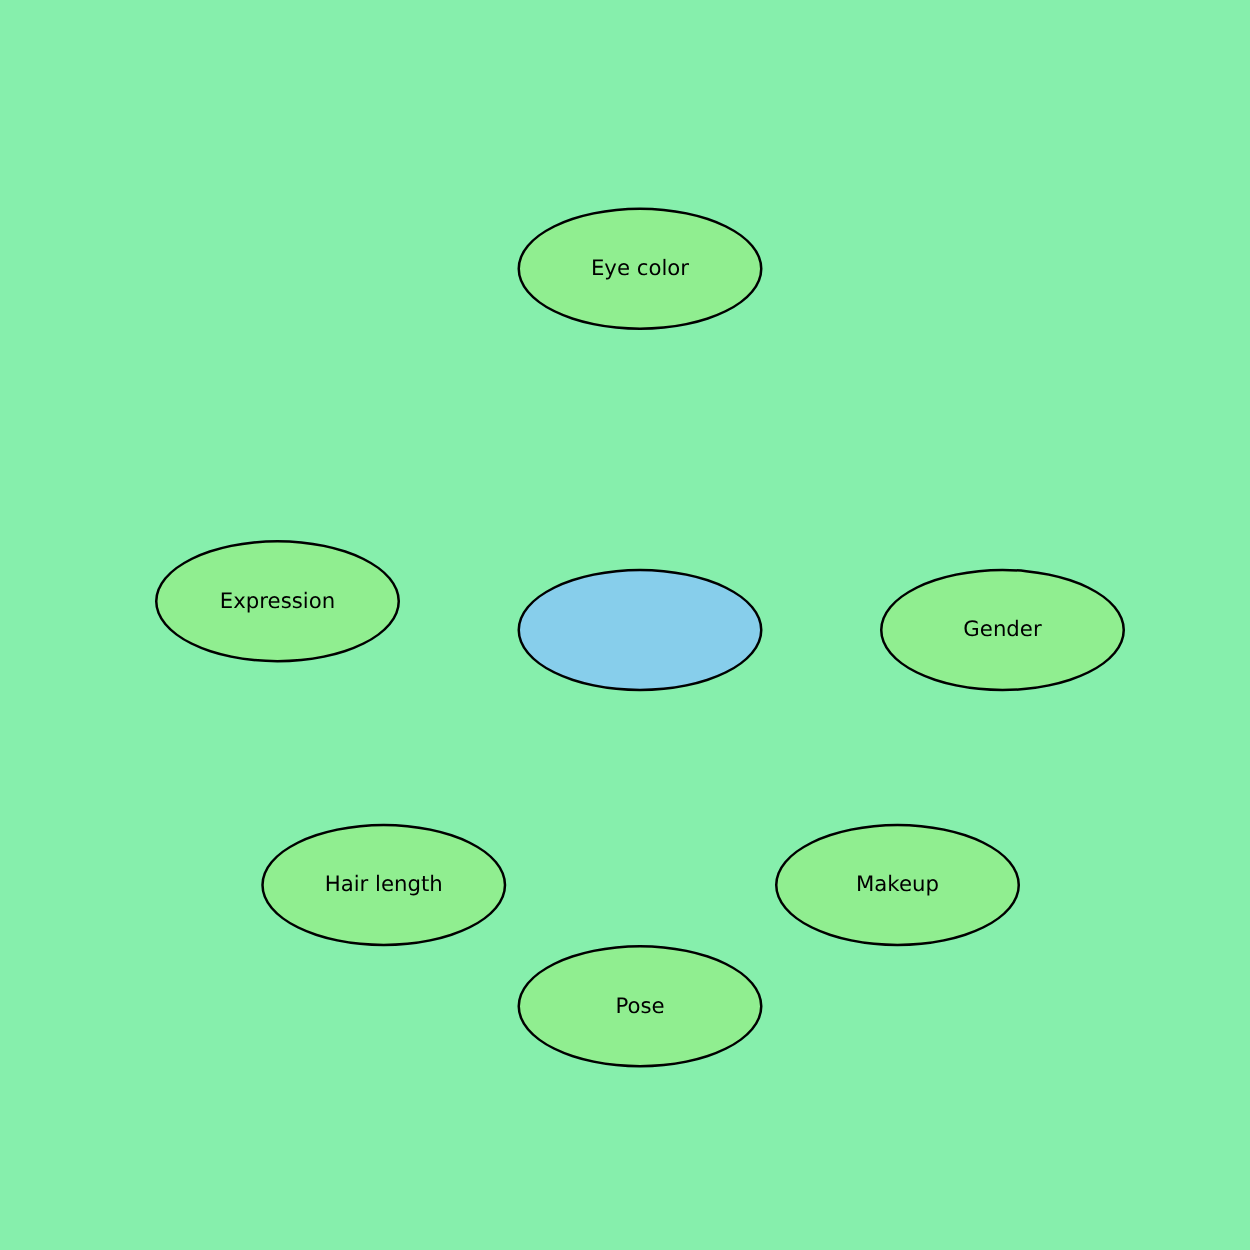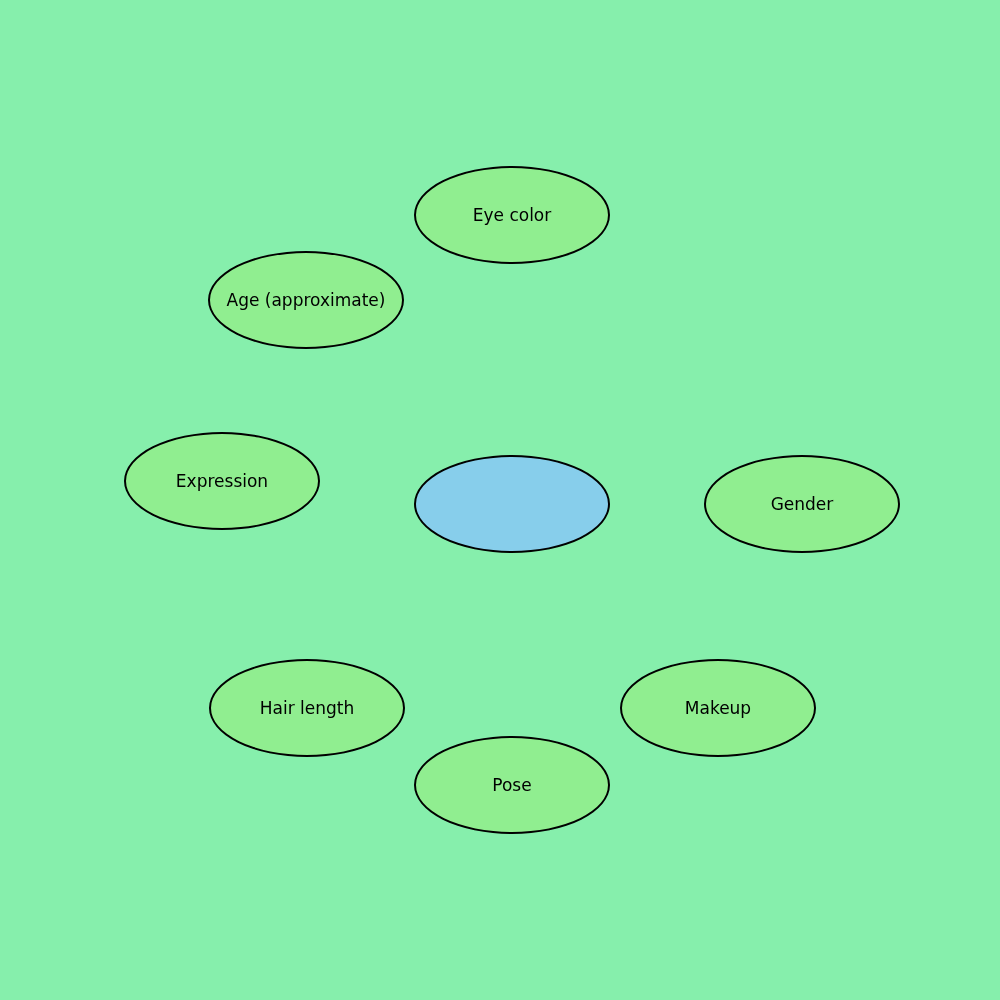--- a/index.html
+++ b/index.html
@@ -35,31 +35,28 @@
 </head>
 <body>
 
 <div id="canvas" style="background: #86efac; padding-left: 16px;">
     <div class="node" style="width: 196px; height: 98px; left: 414px; top: 455px; background: rgb(135, 206, 235); border-width: 2px; border-color: rgb(0, 0, 0);">
       <span class="node-label"></span>
     </div>
     <div class="node" style="width: 196px; height: 98px; left: 414px; top: 166px; background: rgb(144, 238, 144); border-width: 2px; border-color: rgb(0, 0, 0);">
       <span class="node-label">Eye color</span>
     </div>
-    <div class="node" style="width: 196px; height: 98px; left: 208px; top: 251px; background: rgb(144, 238, 144); border-width: 2px; border-color: rgb(0, 0, 0);">
-      <span class="node-label">Age (approximate)</span>
-    </div>
     <div class="node" style="width: 196px; height: 98px; left: 124px; top: 432px; background: rgb(144, 238, 144); border-width: 2px; border-color: rgb(0, 0, 0);">
       <span class="node-label">Expression</span>
     </div>
     <div class="node" style="width: 196px; height: 98px; left: 704px; top: 455px; background: rgb(144, 238, 144); border-width: 2px; border-color: rgb(0, 0, 0); align-items: center;">
       <span class="node-label">Gender</span>
     </div>
     <div class="node" style="width: 196px; height: 98px; left: 209px; top: 659px; background: rgb(144, 238, 144); border-width: 2px; border-color: rgb(0, 0, 0);">
       <span class="node-label">Hair length</span>
     </div>
     <div class="node" style="width: 196px; height: 98px; left: 620px; top: 659px; background: rgb(144, 238, 144); border-width: 2px; border-color: rgb(0, 0, 0);">
       <span class="node-label">Makeup</span>
     </div>
-    <div class="node" style="width: 196px; height: 98px; left: 414px; top: 736px; background: rgb(144, 238, 144); border-width: 2px; border-color: rgb(0, 0, 0);">
+    <div class="node" style="width: 196px; height: 98px; left: 414px; top: 756px; background: rgb(144, 238, 144); border-width: 2px; border-color: rgb(0, 0, 0);">
       <span class="node-label">Pose</span>
     </div>
   </div>
 
 </body></html>

